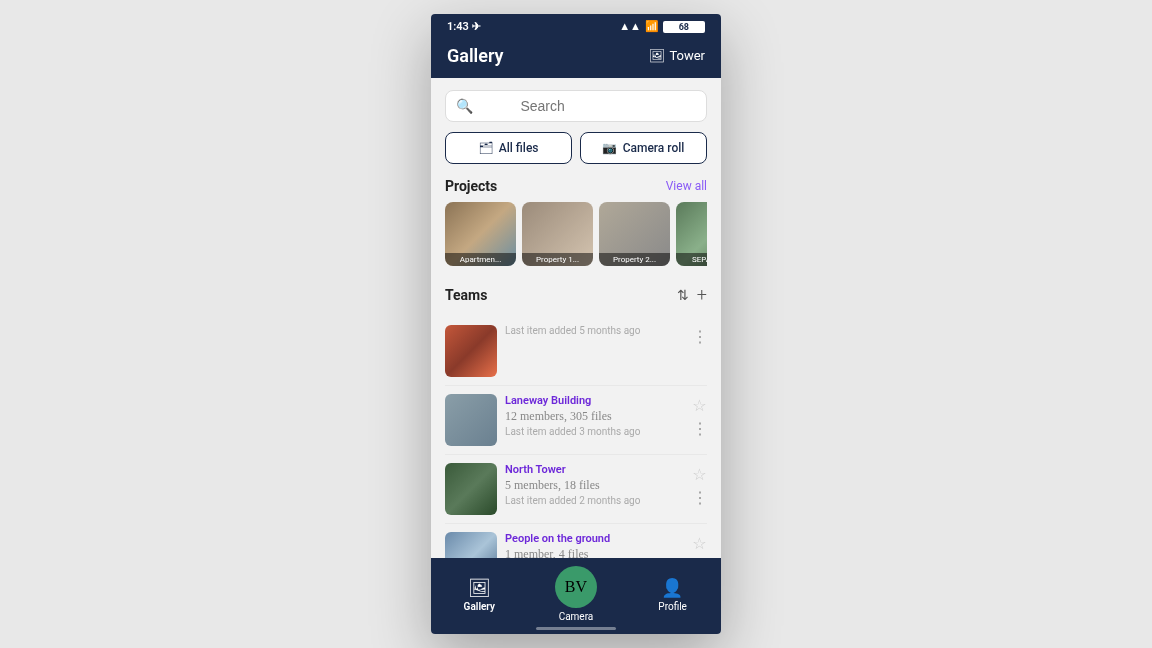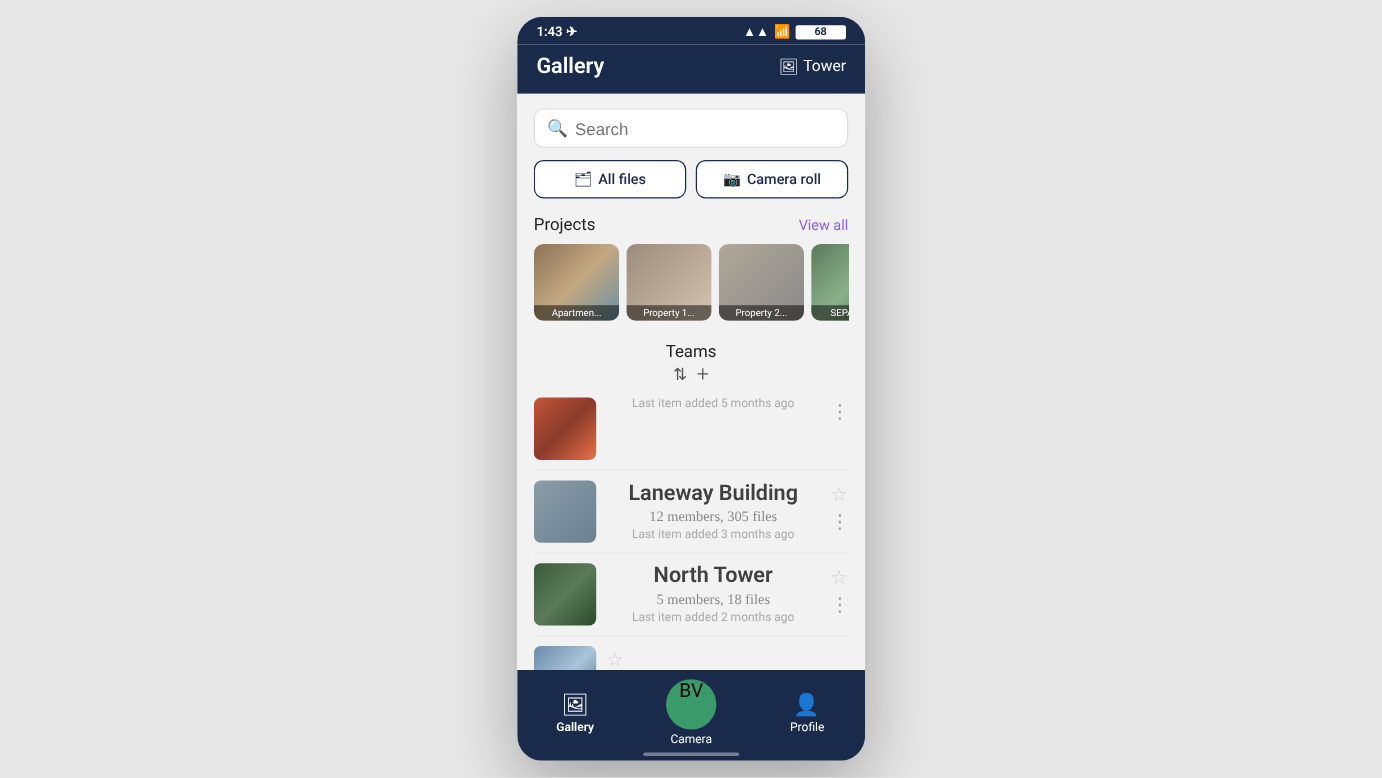--- a/index.html
+++ b/index.html
@@ -8,21 +8,21 @@
       display: flex;
       justify-content: center;
       align-items: center;
       min-height: 100vh;
       font-family: -apple-system, BlinkMacSystemFont, 'Segoe UI', Roboto, sans-serif;
     }
     .phone-container {
       width: 290px;
       height: 620px;
       background: #f2f2f2;
-      border-radius: 21px;
+      border-radius: 4px;
       overflow: hidden;
       box-shadow: 0 20px 60px rgba(0,0,0,0.3);
       display: flex;
       flex-direction: column;
       position: relative;
     }
     
     .status-bar {
       background: #1a2a4a;
       color: white;
@@ -85,20 +85,21 @@
       gap: 6px;
       margin-bottom: 10px;
     }
     .search-input {
       border: none;
       outline: none;
       font-size: 14px;
       color: #0c4a6e;
       width: 100%;
       background: transparent;
+      margin-left: 41px;
     }
     
     .filter-tabs {
       display: flex;
       gap: 8px;
       margin-bottom: 14px;
     }
     .filter-tab {
       flex: 1;
       border: 1.5px solid #1a2a4a;
@@ -116,21 +117,21 @@
     }
     
     .section-header {
       display: flex;
       justify-content: space-between;
       align-items: center;
       margin-bottom: 8px;
     }
     .section-title {
       font-size: 14px;
-      font-weight: 400;
+      font-weight: 700;
       color: #222;
     }
     .view-all-link {
       font-size: 12px;
       color: #8b5cf6;
       cursor: pointer;
     }
     .projects-grid {
       display: flex;
       gap: 6px;
@@ -167,22 +168,21 @@
     
     .thumb-apartment { background: linear-gradient(135deg, #8B7355, #c4a882, #6b8fa3); }
     .thumb-property1 { background: linear-gradient(135deg, #9b8b7a, #d4c4b0); }
     .thumb-property2 { background: linear-gradient(135deg, #b0a898, #8a8a8a); }
     .thumb-sepa { background: linear-gradient(135deg, #5a7a5a, #8ab08a, #4a6a4a); }
     
     .teams-header {
       display: flex;
       justify-content: space-between;
       align-items: center;
-      margin-bottom: 1px;
-      flex-direction: column;
+      margin-bottom: 12px;
     }
     .teams-actions {
       display: flex;
       align-items: center;
       gap: 8px;
     }
     .teams-list { display: flex; flex-direction: column; gap: 0; }
     .team-item {
       display: flex;
       align-items: flex-start;
@@ -194,25 +194,25 @@
       width: 52px;
       height: 52px;
       border-radius: 6px;
       flex-shrink: 0;
       overflow: hidden;
     }
     .team-thumb-1 { background: linear-gradient(135deg, #c4573a, #8a3a2a, #e8704a); }
     .team-thumb-2 { background: linear-gradient(135deg, #8a9ea8, #6a8090); }
     .team-thumb-3 { background: linear-gradient(135deg, #3a5a3a, #5a7a5a, #2a4a2a); }
     .team-thumb-4 { background: linear-gradient(135deg, #6a8aaa, #aac4d8, #4a6a8a); }
-    .team-info { flex: 1; min-width: 0; text-align: center; }
+    .team-info { flex: 1; min-width: 0; }
     .team-name {
-      font-size: 18px;
+      font-size: 11px;
       font-weight: 600;
-      color: #404040;
+      color: #6d28d9;
       margin-bottom: 2px;
     }
     .team-meta {
       font-size: 12px;
       color: #888;
       margin-bottom: 2px;
       font-family: Liberation Serif, serif;
     }
     .team-last {
       font-size: 10px;
@@ -247,24 +247,25 @@
     .nav-icon { font-size: 18px; color: white; }
     .nav-label { font-size: 10px; color: white; }
     .nav-item.active .nav-icon { color: #ffffff; }
     .nav-item.active .nav-label { color: #ffffff; font-weight: 600; }
     .camera-btn {
       width: 42px;
       height: 42px;
       background: #3a9a6a;
       border-radius: 50%;
       display: flex;
-      align-items: flex-start;
+      align-items: center;
       justify-content: center;
       font-size: 18px;
       cursor: pointer;
+      font-family: Liberation Serif, serif;
     }
     .home-indicator {
       position: absolute;
       bottom: 4px;
       left: 50%;
       transform: translateX(-50%);
       width: 80px;
       height: 3px;
       background: rgba(255,255,255,0.4);
       border-radius: 2px;
@@ -378,20 +379,25 @@
           <div class="team-last">Last item added 2 months ago</div>
         </div>
         <div class="team-actions">
           <span class="star-icon">☆</span>
           <span class="more-icon">⋮</span>
         </div>
       </div>
 
       <div class="team-item">
         <div class="team-thumb team-thumb-4"></div>
+        <div class="team-info">
+          <div class="team-name">People on the ground</div>
+          <div class="team-meta">1 member, 4 files</div>
+
+        </div>
         <div class="team-actions">
           <span class="star-icon">☆</span>
           <span class="more-icon">⋮</span>
         </div>
       </div>
 
     </div>
   </div>
 
   <div class="bottom-nav">

